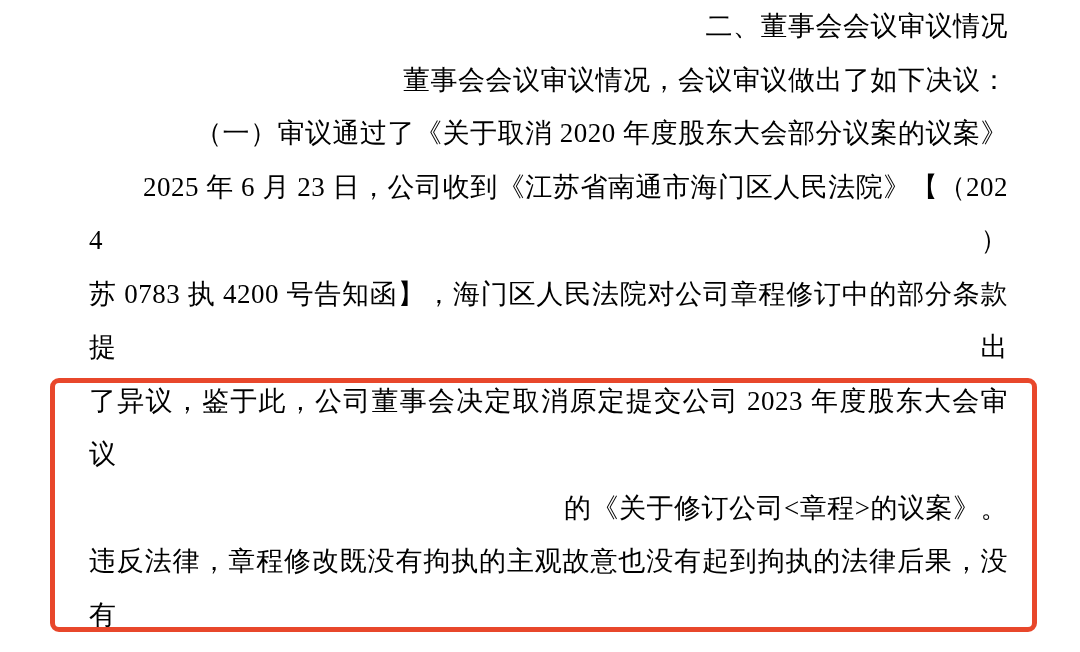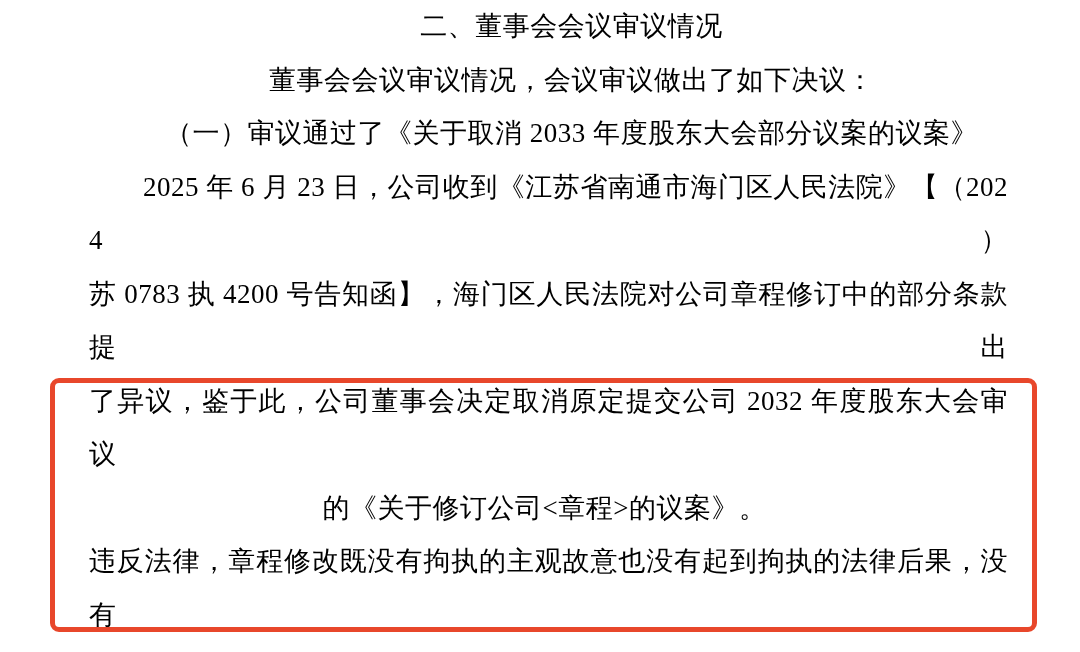--- a/index.html
+++ b/index.html
@@ -20,21 +20,21 @@
     left: 81px;
     top: 0;
     width: 927px;
     font-size: 27px;
     line-height: 53.5px;
     letter-spacing: 0.5px;
     color: #000000;
   }
   .line {
     white-space: nowrap;
-    text-align: center;
+    text-align: right;
   }
   .line.indent {
     text-indent: 2em;
   }
   .line.fill {
     white-space: normal;
     text-align: justify;
     text-align-last: justify;
     word-break: break-all;
     margin-left: 8px;
@@ -50,22 +50,22 @@
     background: transparent;
     pointer-events: none;
   }
 </style>
 </head>
 <body style="background: rgb(255, 255, 255); color: rgb(0, 0, 0);">
 
 <div class="doc-body">
   <div class="line indent">二、董事会会议审议情况</div>
   <div class="line indent">董事会会议审议情况，会议审议做出了如下决议：</div>
-  <div class="line indent">（一）审议通过了《关于取消 2033 年度股东大会部分议案的议案》</div>
+  <div class="line indent">（一）审议通过了《关于取消 2020 年度股东大会部分议案的议案》</div>
   <div class="line indent fill">2025 年 6 月 23 日，公司收到《江苏省南通市海门区人民法院》【（2024）</div>
   <div class="line fill">苏 0783 执 4200 号告知函】，海门区人民法院对公司章程修订中的部分条款提出</div>
-  <div class="line fill">了异议，鉴于此，公司董事会决定取消原定提交公司 2032 年度股东大会审议</div>
+  <div class="line fill">了异议，鉴于此，公司董事会决定取消原定提交公司 2023 年度股东大会审议</div>
   <div class="line">的《关于修订公司&lt;章程&gt;的议案》。</div>
   <div class="line fill">违反法律，章程修改既没有拘执的主观故意也没有起到拘执的法律后果，没有</div>
 
 </div>
 
 <div class="highlight-box" style="border-color: rgb(232, 71, 43);"></div>
 
 </body></html>

